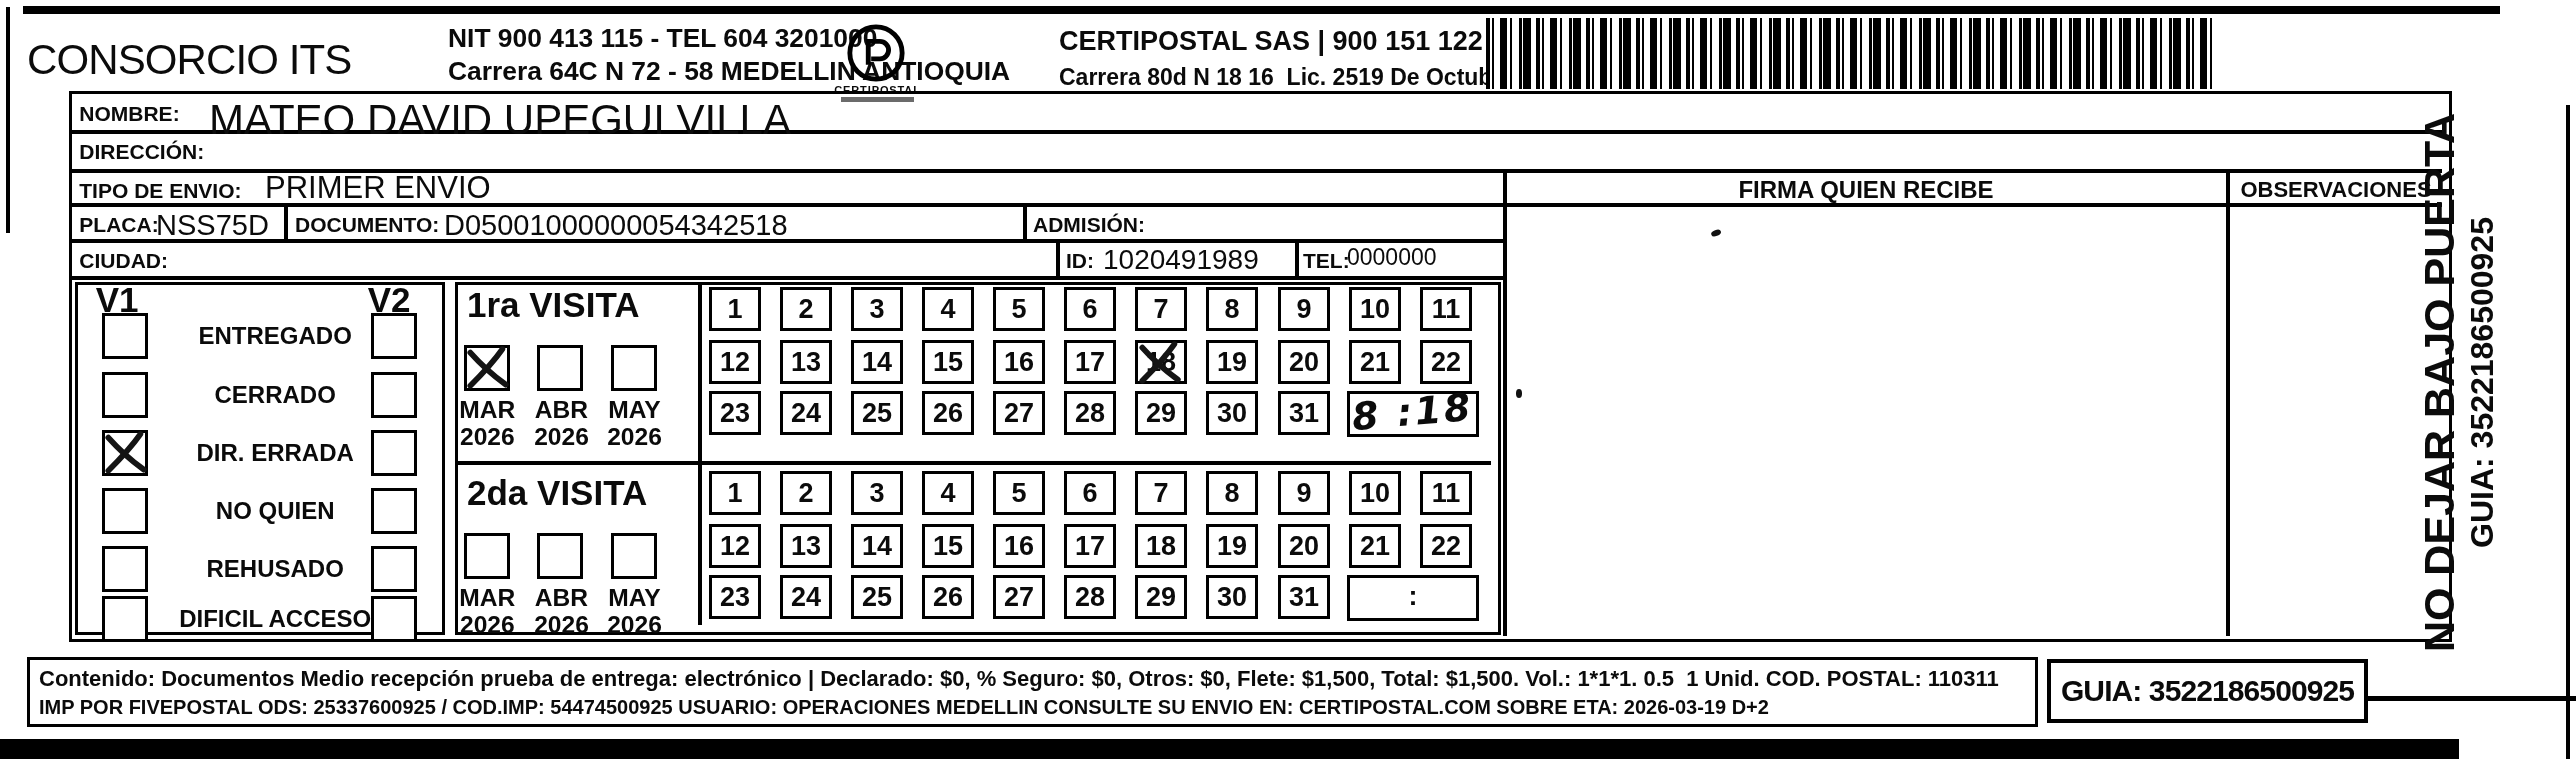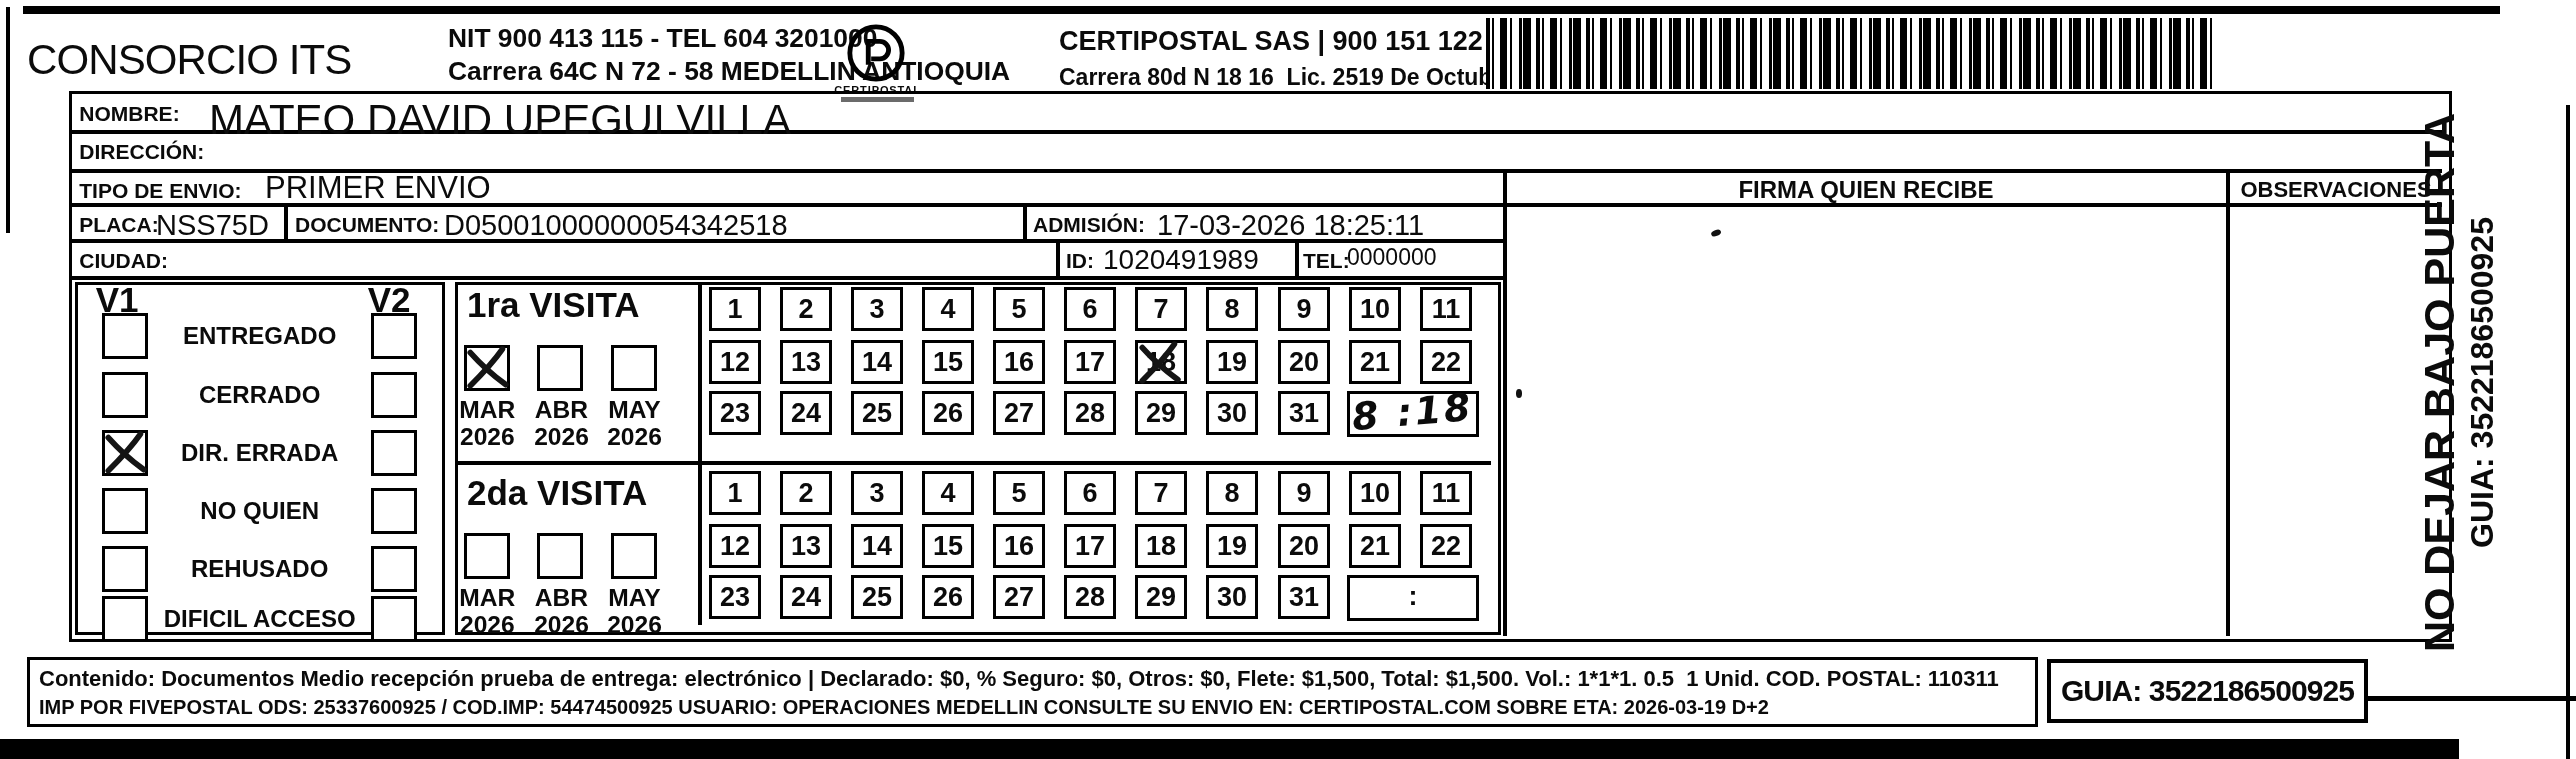--- a/index.html
+++ b/index.html
@@ -20,21 +20,21 @@
       #000 13.7px 21px,#fff 21px 24px,#000 24px 26.4px,#fff 26.4px 33px,#000 33px 36px,#fff 36px 37px,
       #000 37px 45px,#fff 45px 50px);}
   
   #formbox{left:23px;top:91px;width:2377px;height:545px;border:3.6px solid #000;margin-left:46px;}
   #formbox .hline,#formbox .vline{position:absolute;background:#000;}
   .label{font-weight:700;font-size:21px;}
   .value{font-weight:500;white-space:pre;}
   
   #sbox{position:absolute;left:2.7px;top:188px;width:364px;height:347px;border:3.6px solid #000;}
   .vhead{position:absolute;top:-5.5px;font-size:35px;font-weight:700;}
-  .st-row{position:absolute;left:0;width:100%;height:46px;}
+  .st-row{position:absolute;left:0;width:100%;height:46px;padding-left:31px;}
   .st-label{position:absolute;left:73px;right:73px;top:9px;text-align:center;font-size:24px;font-weight:700;}
   .cbx{position:absolute;width:40px;height:40px;border:3.6px solid #000;background:#fff;}
   
   #vbox{position:absolute;left:383px;top:188px;width:1040px;height:347px;border:3.6px solid #000;}
   .vtitle{position:absolute;left:9px;font-size:35px;font-weight:700;white-space:pre;}
   .mlabel,.myear{position:absolute;width:75px;text-align:center;font-size:24.6px;font-weight:700;}
   .day{position:absolute;width:46px;height:38px;border:3.6px solid #000;text-align:center;
        font-size:27px;font-weight:700;line-height:38px;}
   .timebox{position:absolute;width:126px;height:40px;border:3.6px solid #000;text-align:center;}
   .print-time{font-size:27px;font-weight:700;line-height:36px;}
@@ -103,21 +103,20 @@
     <span class="abs label" style="left:7.3px;top:85px;">TIPO DE ENVIO:</span>
     <span class="abs value" style="left:193px;top:76px;font-size:31px;">PRIMER ENVIO</span>
     <span class="hdr-center" style="left:1434px;width:720px;top:82px;font-size:24px;">FIRMA QUIEN RECIBE</span>
     <span class="hdr-center" style="left:2158px;width:212px;top:83px;font-size:22px;">OBSERVACIONES</span>
 
     <span class="abs label" style="left:7.3px;top:119px;">PLACA:</span>
     <span class="abs value" style="left:84px;top:115px;font-size:29px;">NSS75D</span>
     <span class="abs label" style="left:223px;top:119px;">DOCUMENTO:</span>
     <span class="abs value" style="left:372px;top:115px;font-size:29px;">D05001000000054342518</span>
     <span class="abs label" style="left:961px;top:119px;">ADMISIÓN:</span>
-    <span class="abs value" style="left:1085px;top:115px;font-size:29px;">17-03-2026 18:25:11</span>
 
     <span class="abs label" style="left:7.3px;top:155px;">CIUDAD:</span>
     <span class="abs label" style="left:994px;top:155px;">ID:</span>
     <span class="abs value" style="left:1031px;top:150px;font-size:28px;">1020491989</span>
     <span class="abs label" style="left:1231px;top:155px;">TEL:</span>
     <span class="abs value" style="left:1275px;top:150px;font-size:23px;">0000000</span>
 
     <div id="sbox">
       <span class="vhead" style="left:18px;">V1</span>
       <span class="vhead" style="left:290px;">V2</span>

